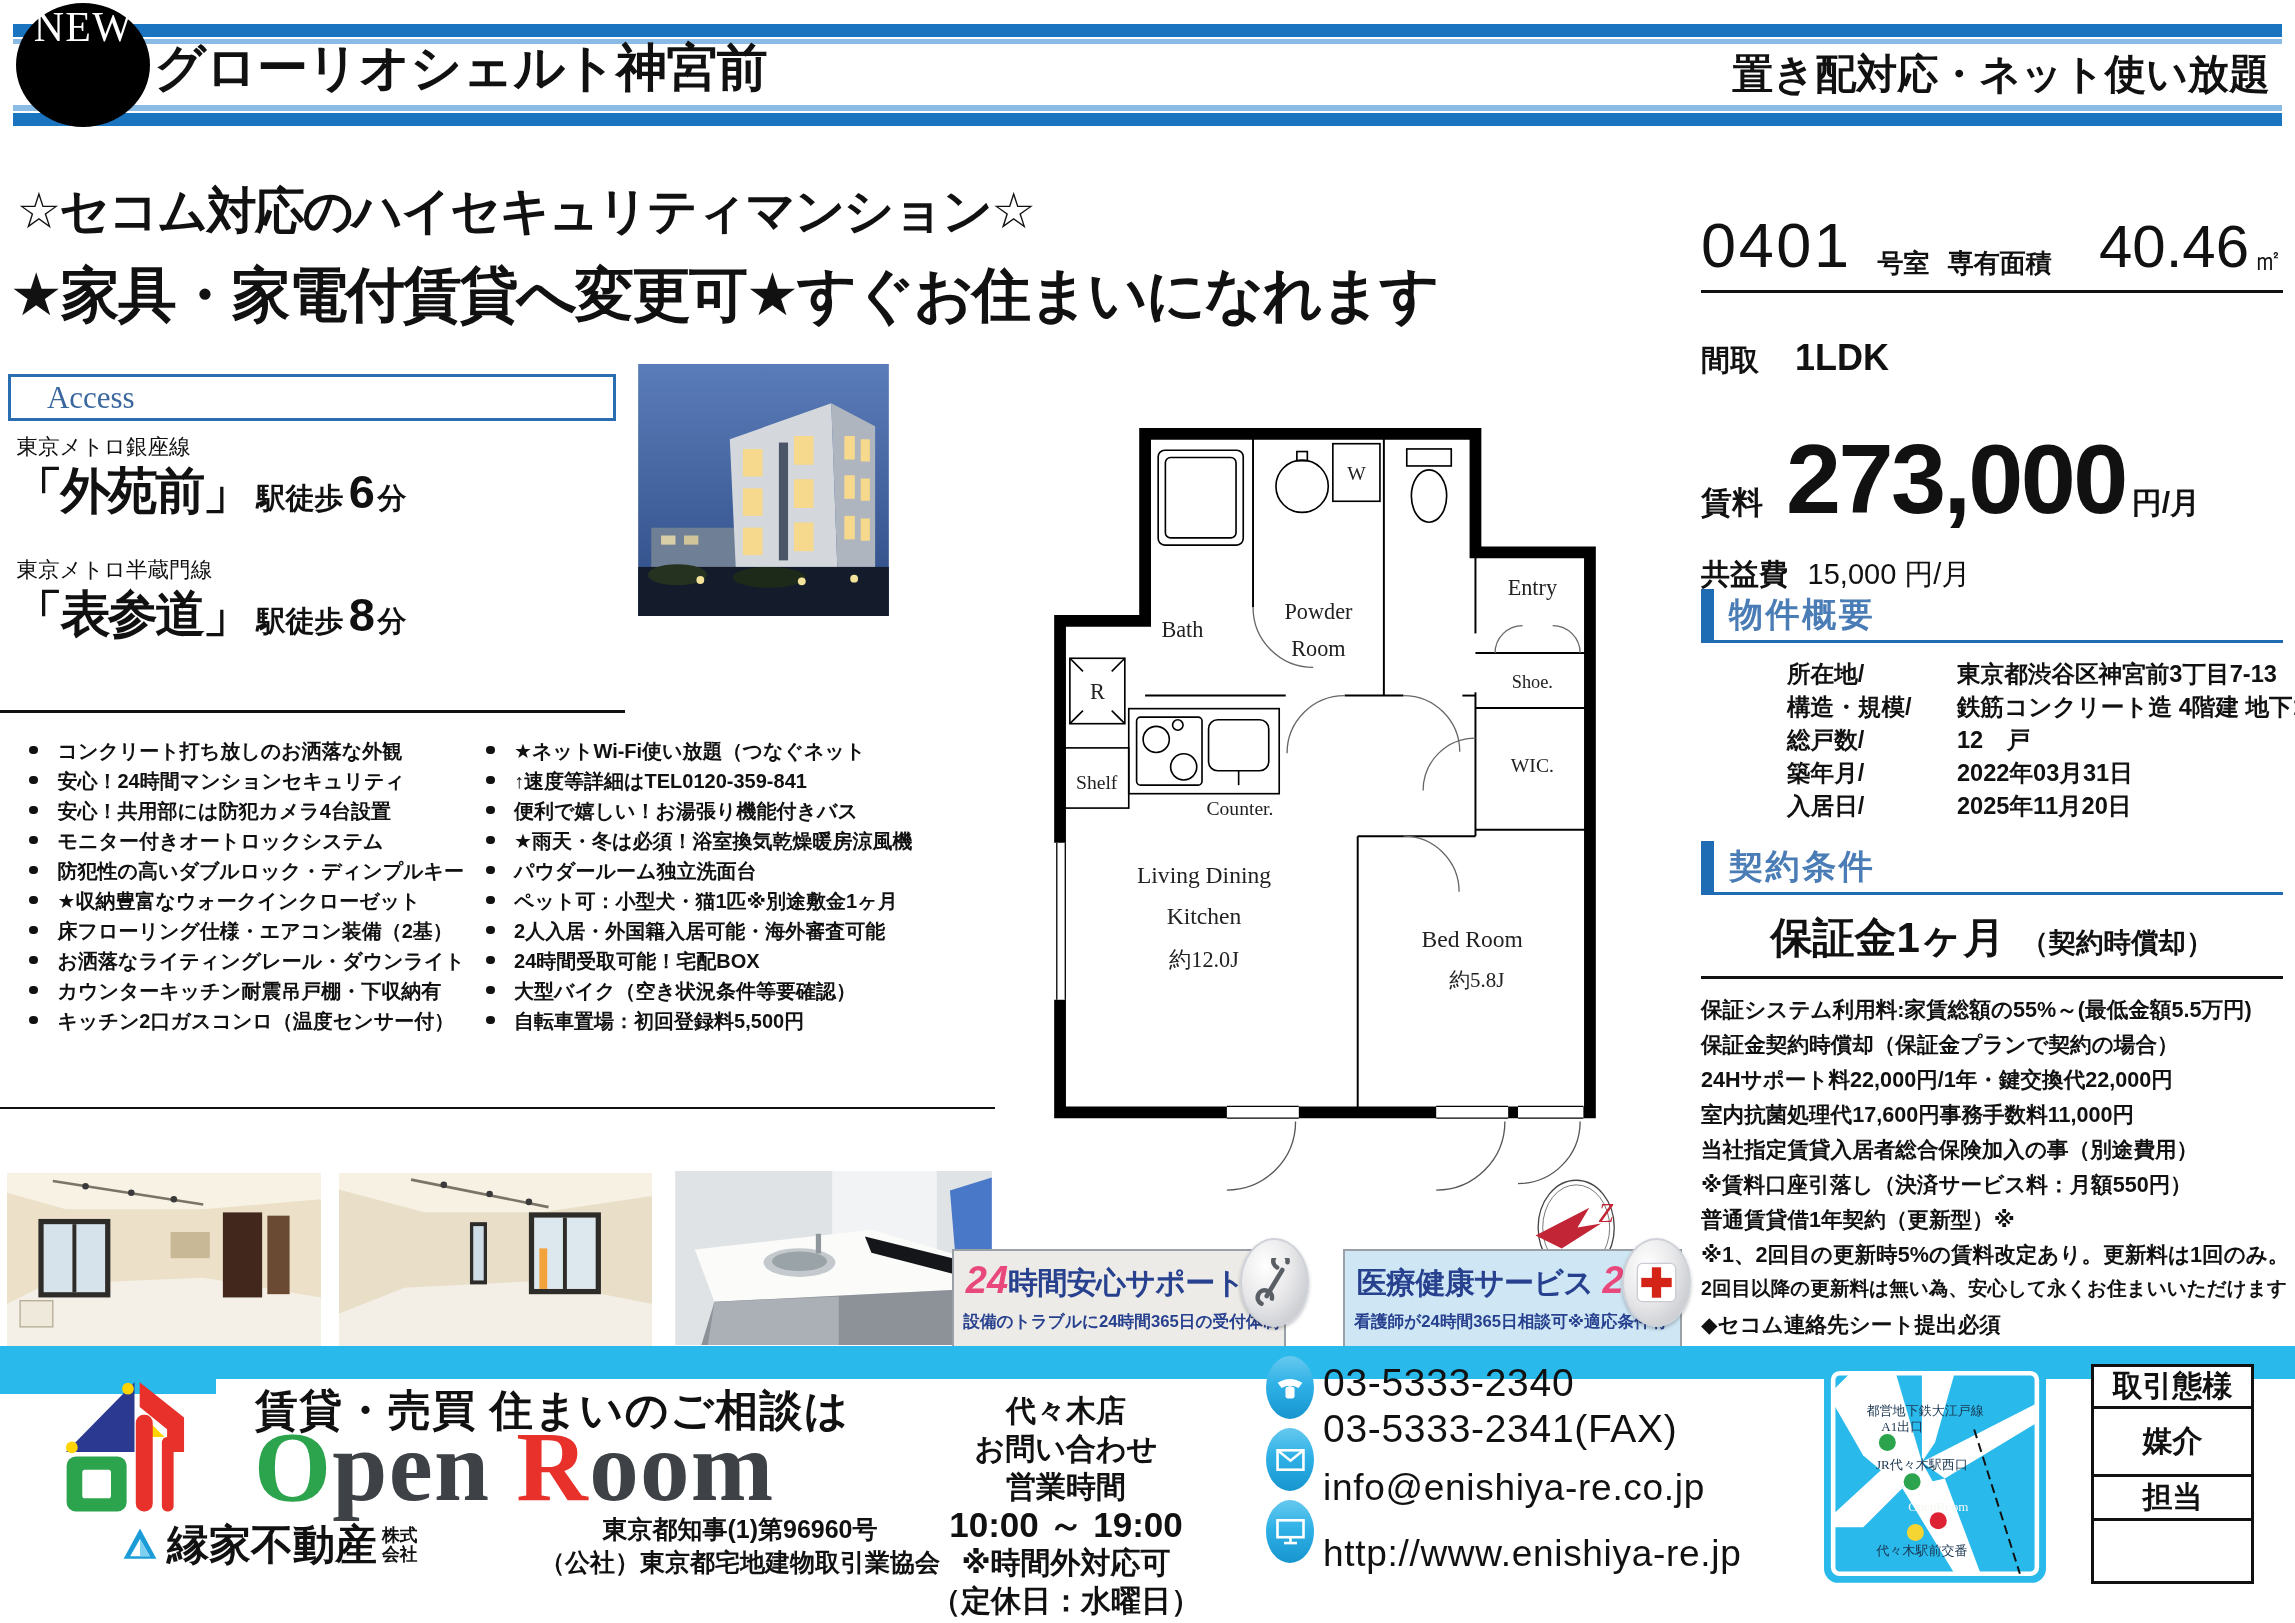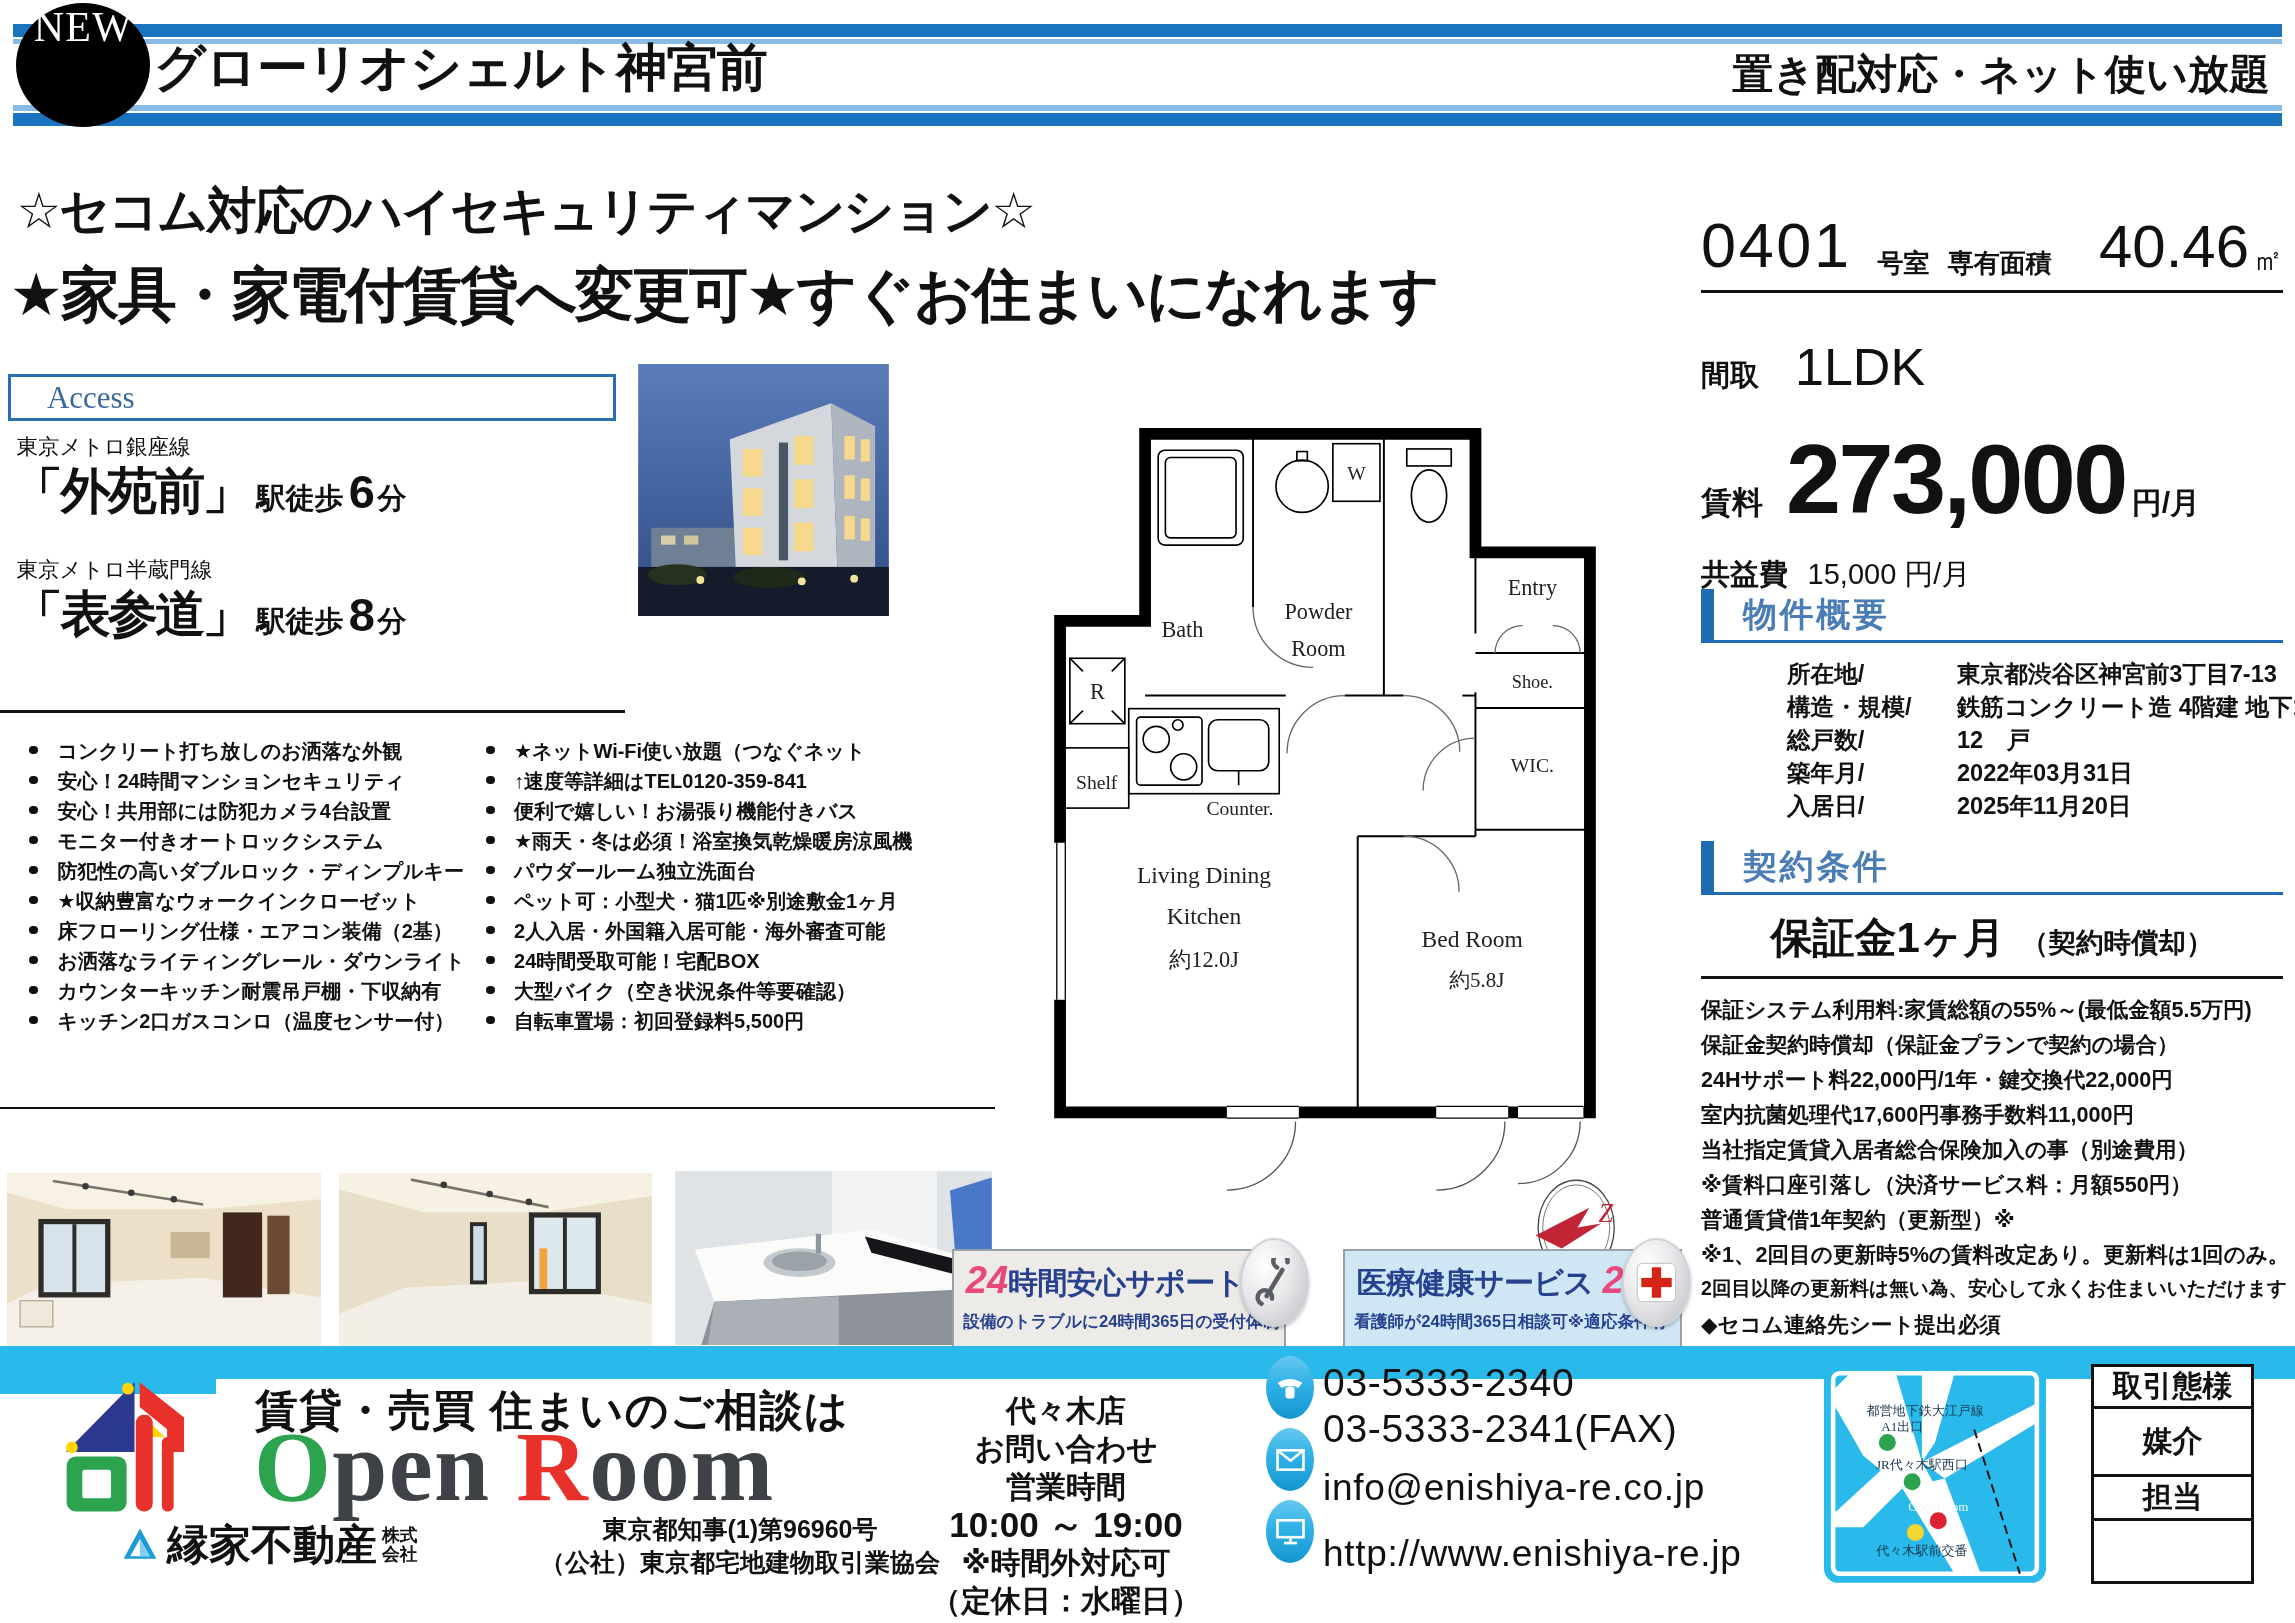--- a/index.html
+++ b/index.html
@@ -36,31 +36,31 @@
                    background:#111;margin-right:19.6px;vertical-align:3.9px;}
   
   .unit-row{left:1701px;top:209px;width:582px;display:flex;align-items:flex-end;}
   .unit-no{font-size:63px;font-weight:400;letter-spacing:2.6px;}
   .unit-lbl{font-size:26px;font-weight:700;margin-left:26px;}
   .unit-lbl2{font-size:26px;font-weight:700;margin-left:18.3px;}
   .unit-area{font-size:60px;margin-left:auto;}
   .unit-areaunit{font-size:30px;margin-left:3.9px;}
   .madori-row{left:1701px;top:337px;display:flex;align-items:baseline;}
   .madori-lbl{font-size:29px;font-weight:700;}
-  .madori-val{font-size:52px;font-weight:400;margin-left:36px;}
+  .madori-val{font-size:36px;font-weight:700;margin-left:36px;}
   .rent-row{left:1701px;top:422px;width:582px;display:flex;align-items:baseline;}
   .rent-lbl{font-size:31px;font-weight:700;}
   .rent-val{font-size:99px;font-weight:700;letter-spacing:-2.6px;margin-left:23px;}
   .rent-unit{font-size:30px;font-weight:700;margin-left:6px;}
   .fee-row{left:1701px;top:555px;display:flex;align-items:baseline;}
   .fee-lbl{font-size:29px;font-weight:700;}
   .fee-val{font-size:29px;margin-left:19.6px;}
   .sec-head{width:582px;border-bottom:3.3px solid #1f6cb5;display:flex;align-items:center;height:51px;}
   .sec-head .bar{width:13px;height:51px;background:#1f6cb5;}
-  .sec-head span{font-size:34px;color:#4a7cb5;font-weight:600;margin-left:29px;letter-spacing:2.6px;}
+  .sec-head span{font-size:34px;color:#4a7cb5;font-weight:600;margin-left:15px;letter-spacing:2.6px;}
   .ov-row{display:flex;font-size:23.6px;font-weight:600;height:33px;align-items:baseline;}
   .ov-lab{width:170px;}
   .deposit-row{left:1701px;top:910px;width:582px;text-align:center;}
   .deposit-row .d1{font-size:42px;font-weight:700;}
   .deposit-row .d2{font-size:27.5px;font-weight:700;margin-left:13px;}
   .terms div{font-size:21.6px;font-weight:600;height:35px;white-space:nowrap;}
   .terms div.small{font-size:19.6px;}
   
   .banner{height:95px;border:2px solid #9aa0a8;}
   .banner .trow{display:flex;align-items:baseline;padding:7.9px 0 0 11.8px;}

